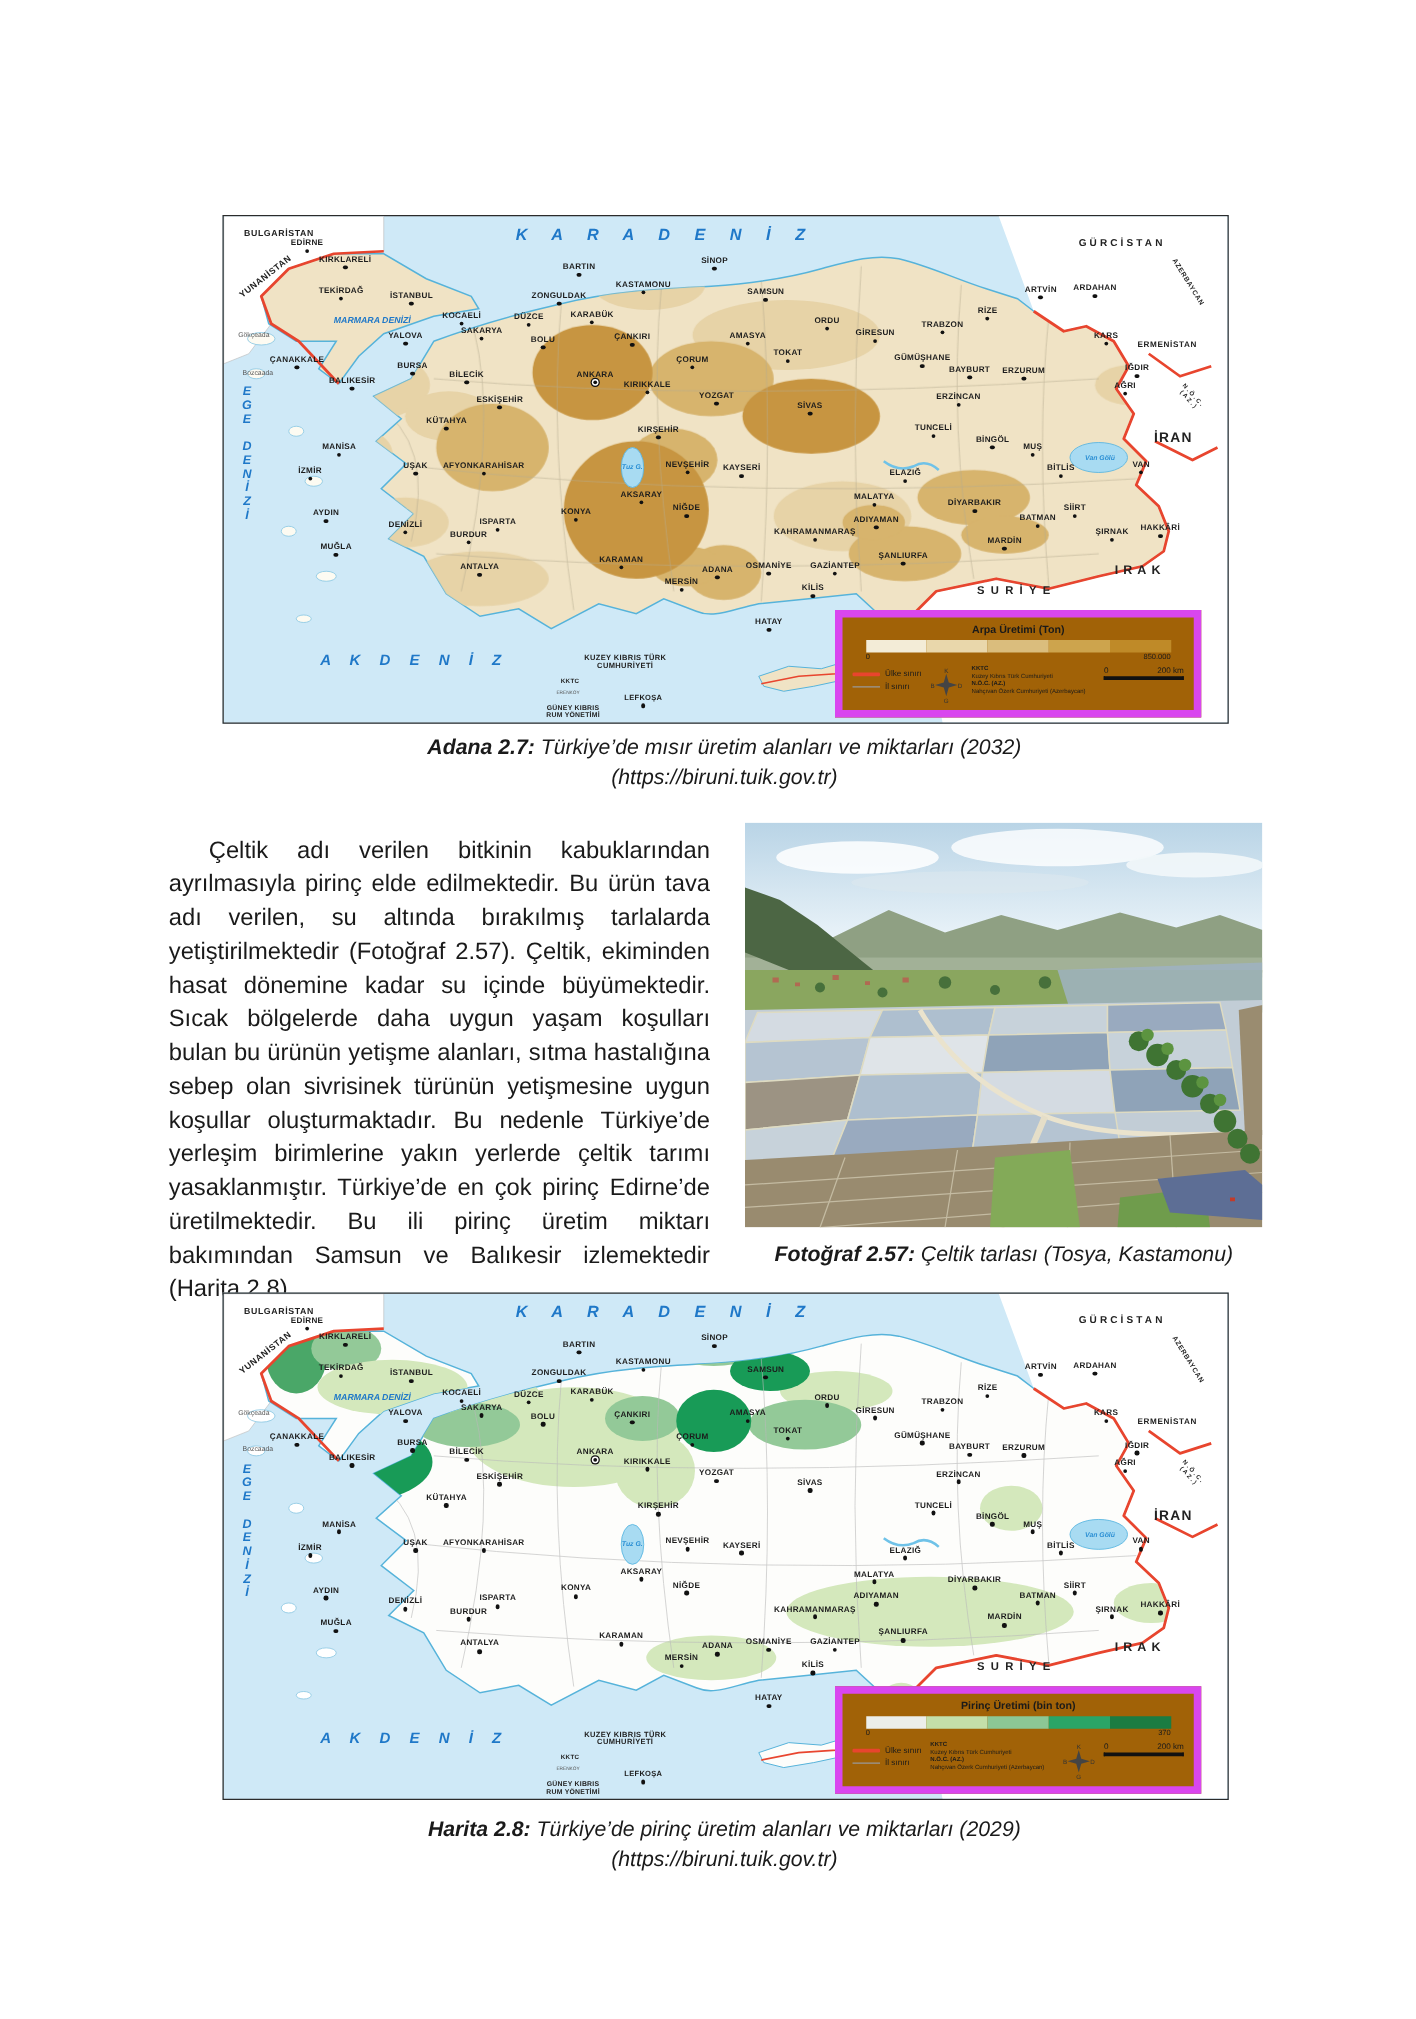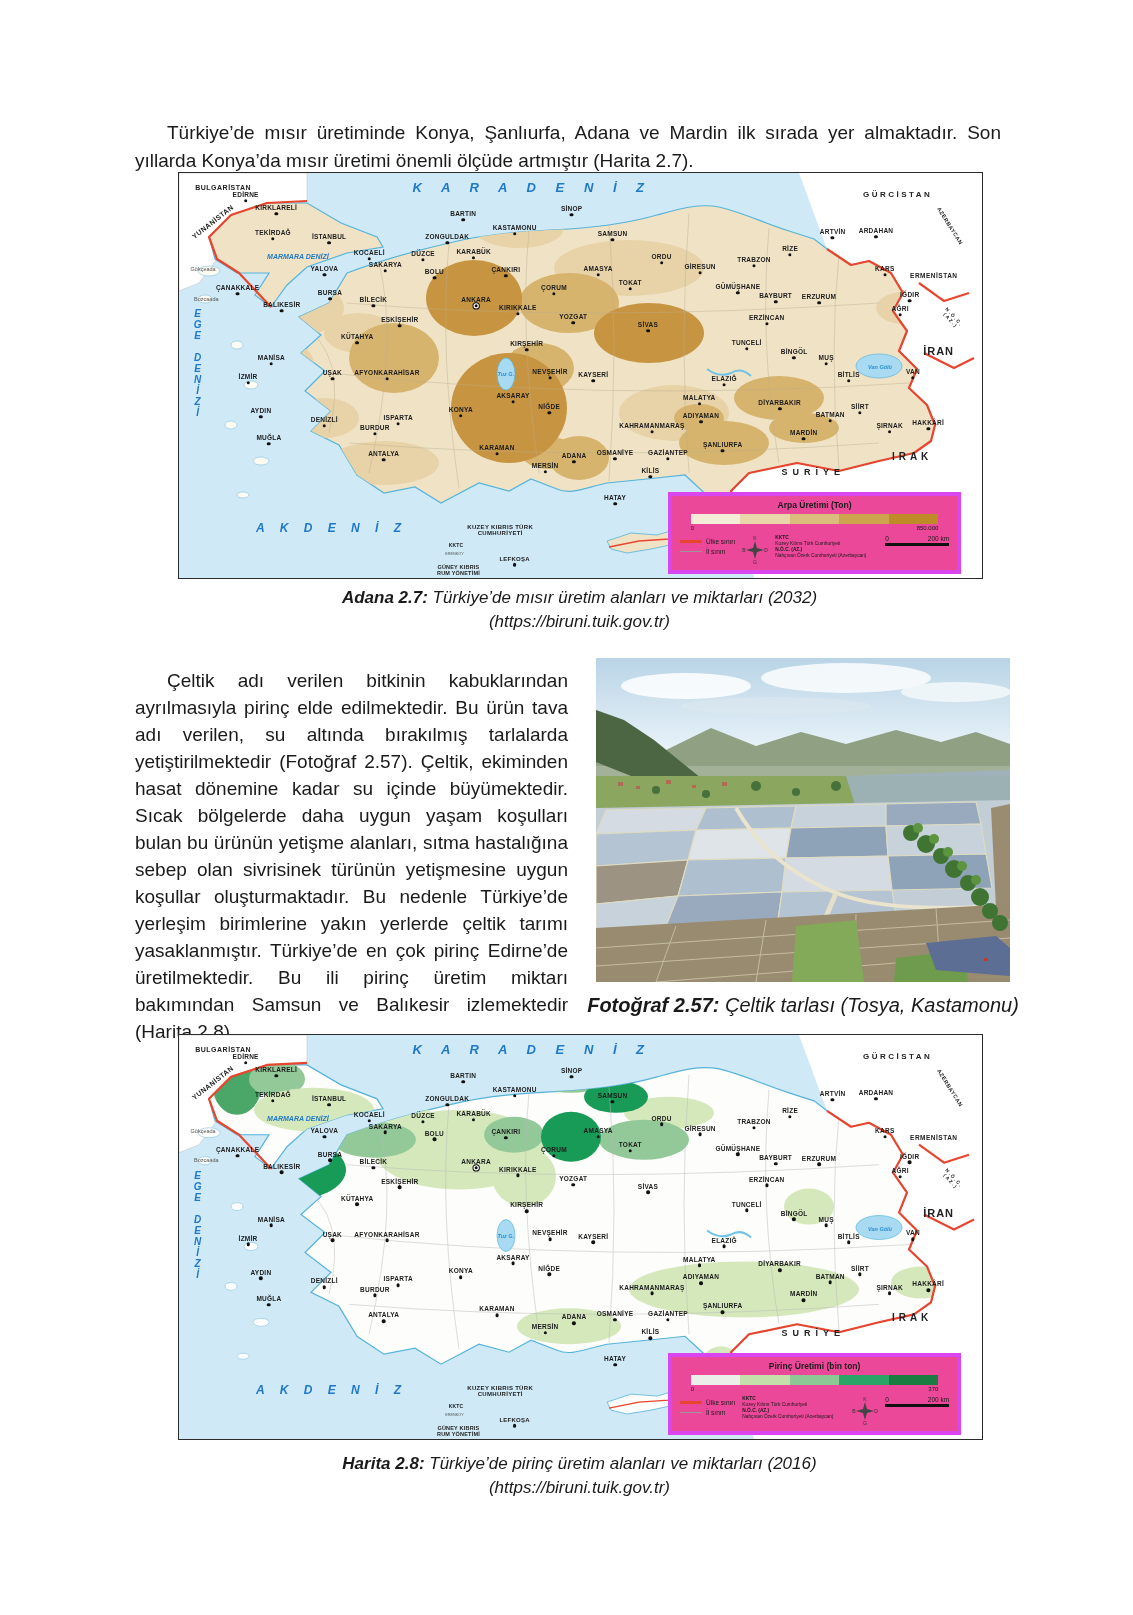--- a/index.html
+++ b/index.html
@@ -19,50 +19,49 @@
   .t-p{font-size:6.5px;font-weight:bold;color:#1c1c1c;letter-spacing:.25px;}
   .t-k{font-size:6.5px;font-weight:bold;color:#1c1c1c;letter-spacing:.25px;}
   .t-c{font-size:8px;font-weight:bold;color:#222;letter-spacing:1.5px;}
   .t-s{font-size:9px;font-weight:bold;font-style:italic;color:#1f78c8;}
   .t-sv{font-size:10px;font-weight:bold;font-style:italic;color:#1f78c8;writing-mode:vertical-rl;text-orientation:upright;}
   .t-n{font-size:5.5px;color:#555;}
   .t-lk{font-size:5.5px;font-style:italic;font-weight:bold;color:#2b8fd4;}
   .mdot{position:absolute;left:50%;top:100%;width:3.5px;height:3.5px;margin-top:.5px;
         background:#111;border-radius:50%;transform:translateX(-50%);}
   .mdot.capital{width:3px;height:3px;background:#111;box-shadow:0 0 0 1.2px #fff,0 0 0 2.2px #111;}
-  .legend{position:absolute;right:2.6%;bottom:1%;width:36.5%;background:#ec4899;border:4px solid #d946ef;
+  .legend{position:absolute;right:2.6%;bottom:1%;width:36.5%;background:#a16207;border:6px solid #d946ef;
           padding:4px 8px 5px 8px;box-sizing:border-box;}
   .legend-title{text-align:center;font-weight:bold;font-size:8.5px;margin-bottom:4px;}
   .legend-bar{display:flex;height:10px;width:92%;margin:0 auto;}
   .legend-bar span{flex:1;}
   .legend-range{display:flex;justify-content:space-between;width:92%;margin:1px auto 4px auto;font-size:6px;}
   .legend-bottom{display:flex;align-items:flex-start;gap:7px;font-size:6.5px;}
   .line-item{display:flex;align-items:center;gap:4px;margin:3px 0;}
   .line{display:inline-block;width:22px;}
   .line.red{height:2.5px;background:#e8452e;border-radius:1px;}
   .line.gray{height:1px;background:#999;}
   .kktc-note{font-size:4.8px;line-height:1.25;flex:1;}
   .kktc-note b{display:block;font-size:4.8px;}
   .scale{font-size:6.5px;text-align:right;}
   .scale .ends{display:flex;justify-content:space-between;margin-bottom:1px;}
   .scalebar{display:block;width:62px;height:3px;background:#111;border-left:1px solid #111;border-right:1px solid #111;}
   .map-caption{position:absolute;left:178px;width:803px;text-align:center;font-size:17px;line-height:24px;font-style:italic;}
   .map-caption b{font-style:italic;}
   #cap1{top:586px;}
   #cap2{top:1452px;}
   #photo{position:absolute;left:596px;top:658px;width:414px;height:324px;overflow:hidden;}
-  #photo-cap{position:absolute;left:560px;top:994px;width:486px;text-align:center;font-size:20px;font-style:italic;}
+  #photo-cap{position:absolute;left:560px;top:994px;width:486px;text-align:center;font-size:17px;font-style:italic;}
   #pagenum{position:absolute;left:0;top:1505px;width:100%;text-align:center;font-size:17px;}
 </style>
 </head>
 <body>
 
 <div class="page">
 
-  <p id="intro" class="para indent">Türkiye’de mısır üretiminde Konya, Şanlıurfa, Adana ve Mardin ilk sırada yer almaktadır. Son yıllarda Konya’da mısır üretimi önemli ölçüde artmıştır (Harita 2.7).</p>
 
   <div id="map1" class="map-box">
     <svg class="map-svg" viewBox="0 0 803 405" preserveAspectRatio="none">
       <defs>
         <g id="landbase1">
           <path id="anat1" d="M168,100 C200,88 235,78 270,70 C310,60 350,58 390,56 C420,54 450,50 478,42 C500,36 520,30 540,34 C565,40 585,50 610,58 L635,66 L648,76 L672,92 L690,88 L712,100 L724,120 L714,138 L728,158 L720,178 L738,196 L730,215 L748,232 L756,252 L752,268 L735,280 L700,288 L660,298 L618,290 L570,300 L552,318 L564,344 L545,354 L532,326 L506,302 L468,306 L428,310 C405,315 392,322 378,316 L352,306 L330,318 L300,310 L262,330 L236,314 L205,320 L178,302 L160,272 L132,258 L152,238 L126,218 L146,198 L122,180 L142,162 L120,144 L150,130 Z"></path>
           <path id="thr1" d="M30,64 L52,42 L88,30 L128,30 L162,50 L198,64 L204,74 L168,80 L128,94 L108,112 L92,134 L76,122 L90,100 L58,100 L36,86 Z"></path>
         </g>
         <clipPath id="clip1">
             <use href="#anat1"></use>
@@ -611,17 +610,17 @@
           <div class="ends">
               <span>0</span>
               <span>200 km</span>
             </div>
           <span class="scalebar"></span>
         </div>
       </div>
     </div>
   </div>
   <div id="cap2" class="map-caption">
-    <b>Harita 2.8:</b><span> Türkiye’de pirinç üretim alanları ve miktarları (2016)</span><br>
+    <b>Harita 2.8:</b><span> Türkiye’de pirinç üretim alanları ve miktarları (2029)</span><br>
     <span>(https://biruni.tuik.gov.tr)</span>
   </div>
 
 </div>
 
 </body></html>

